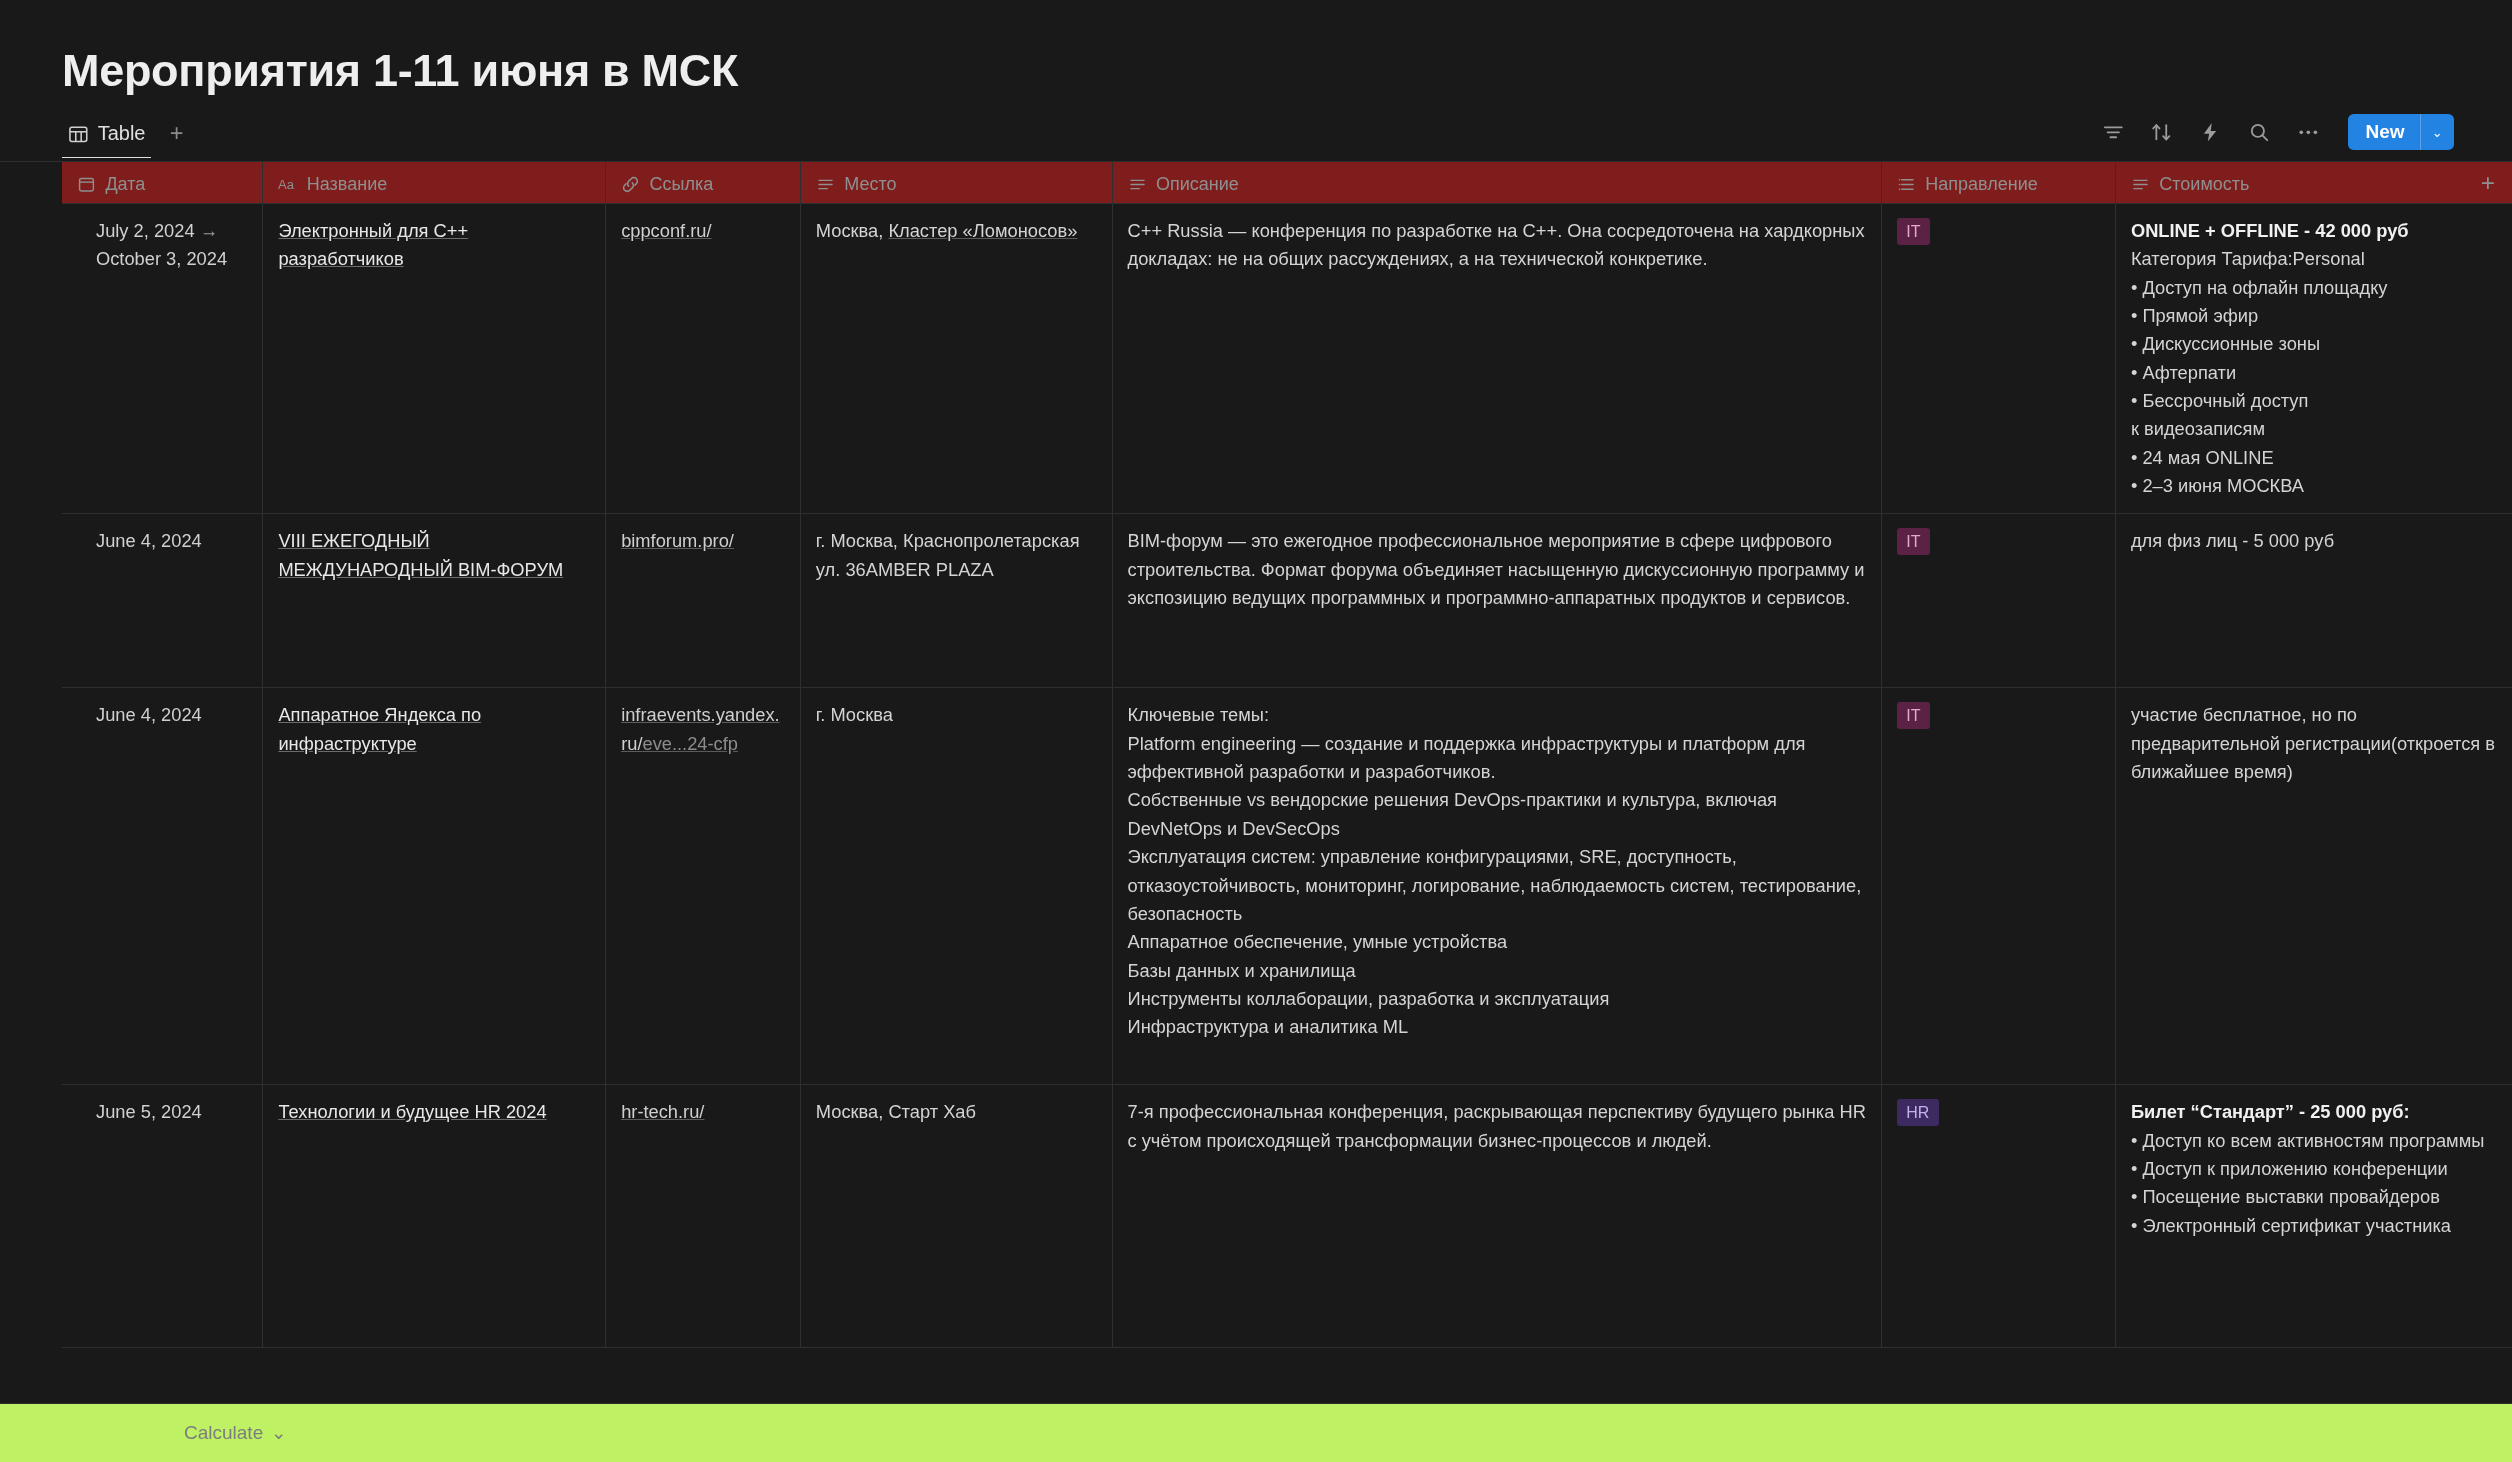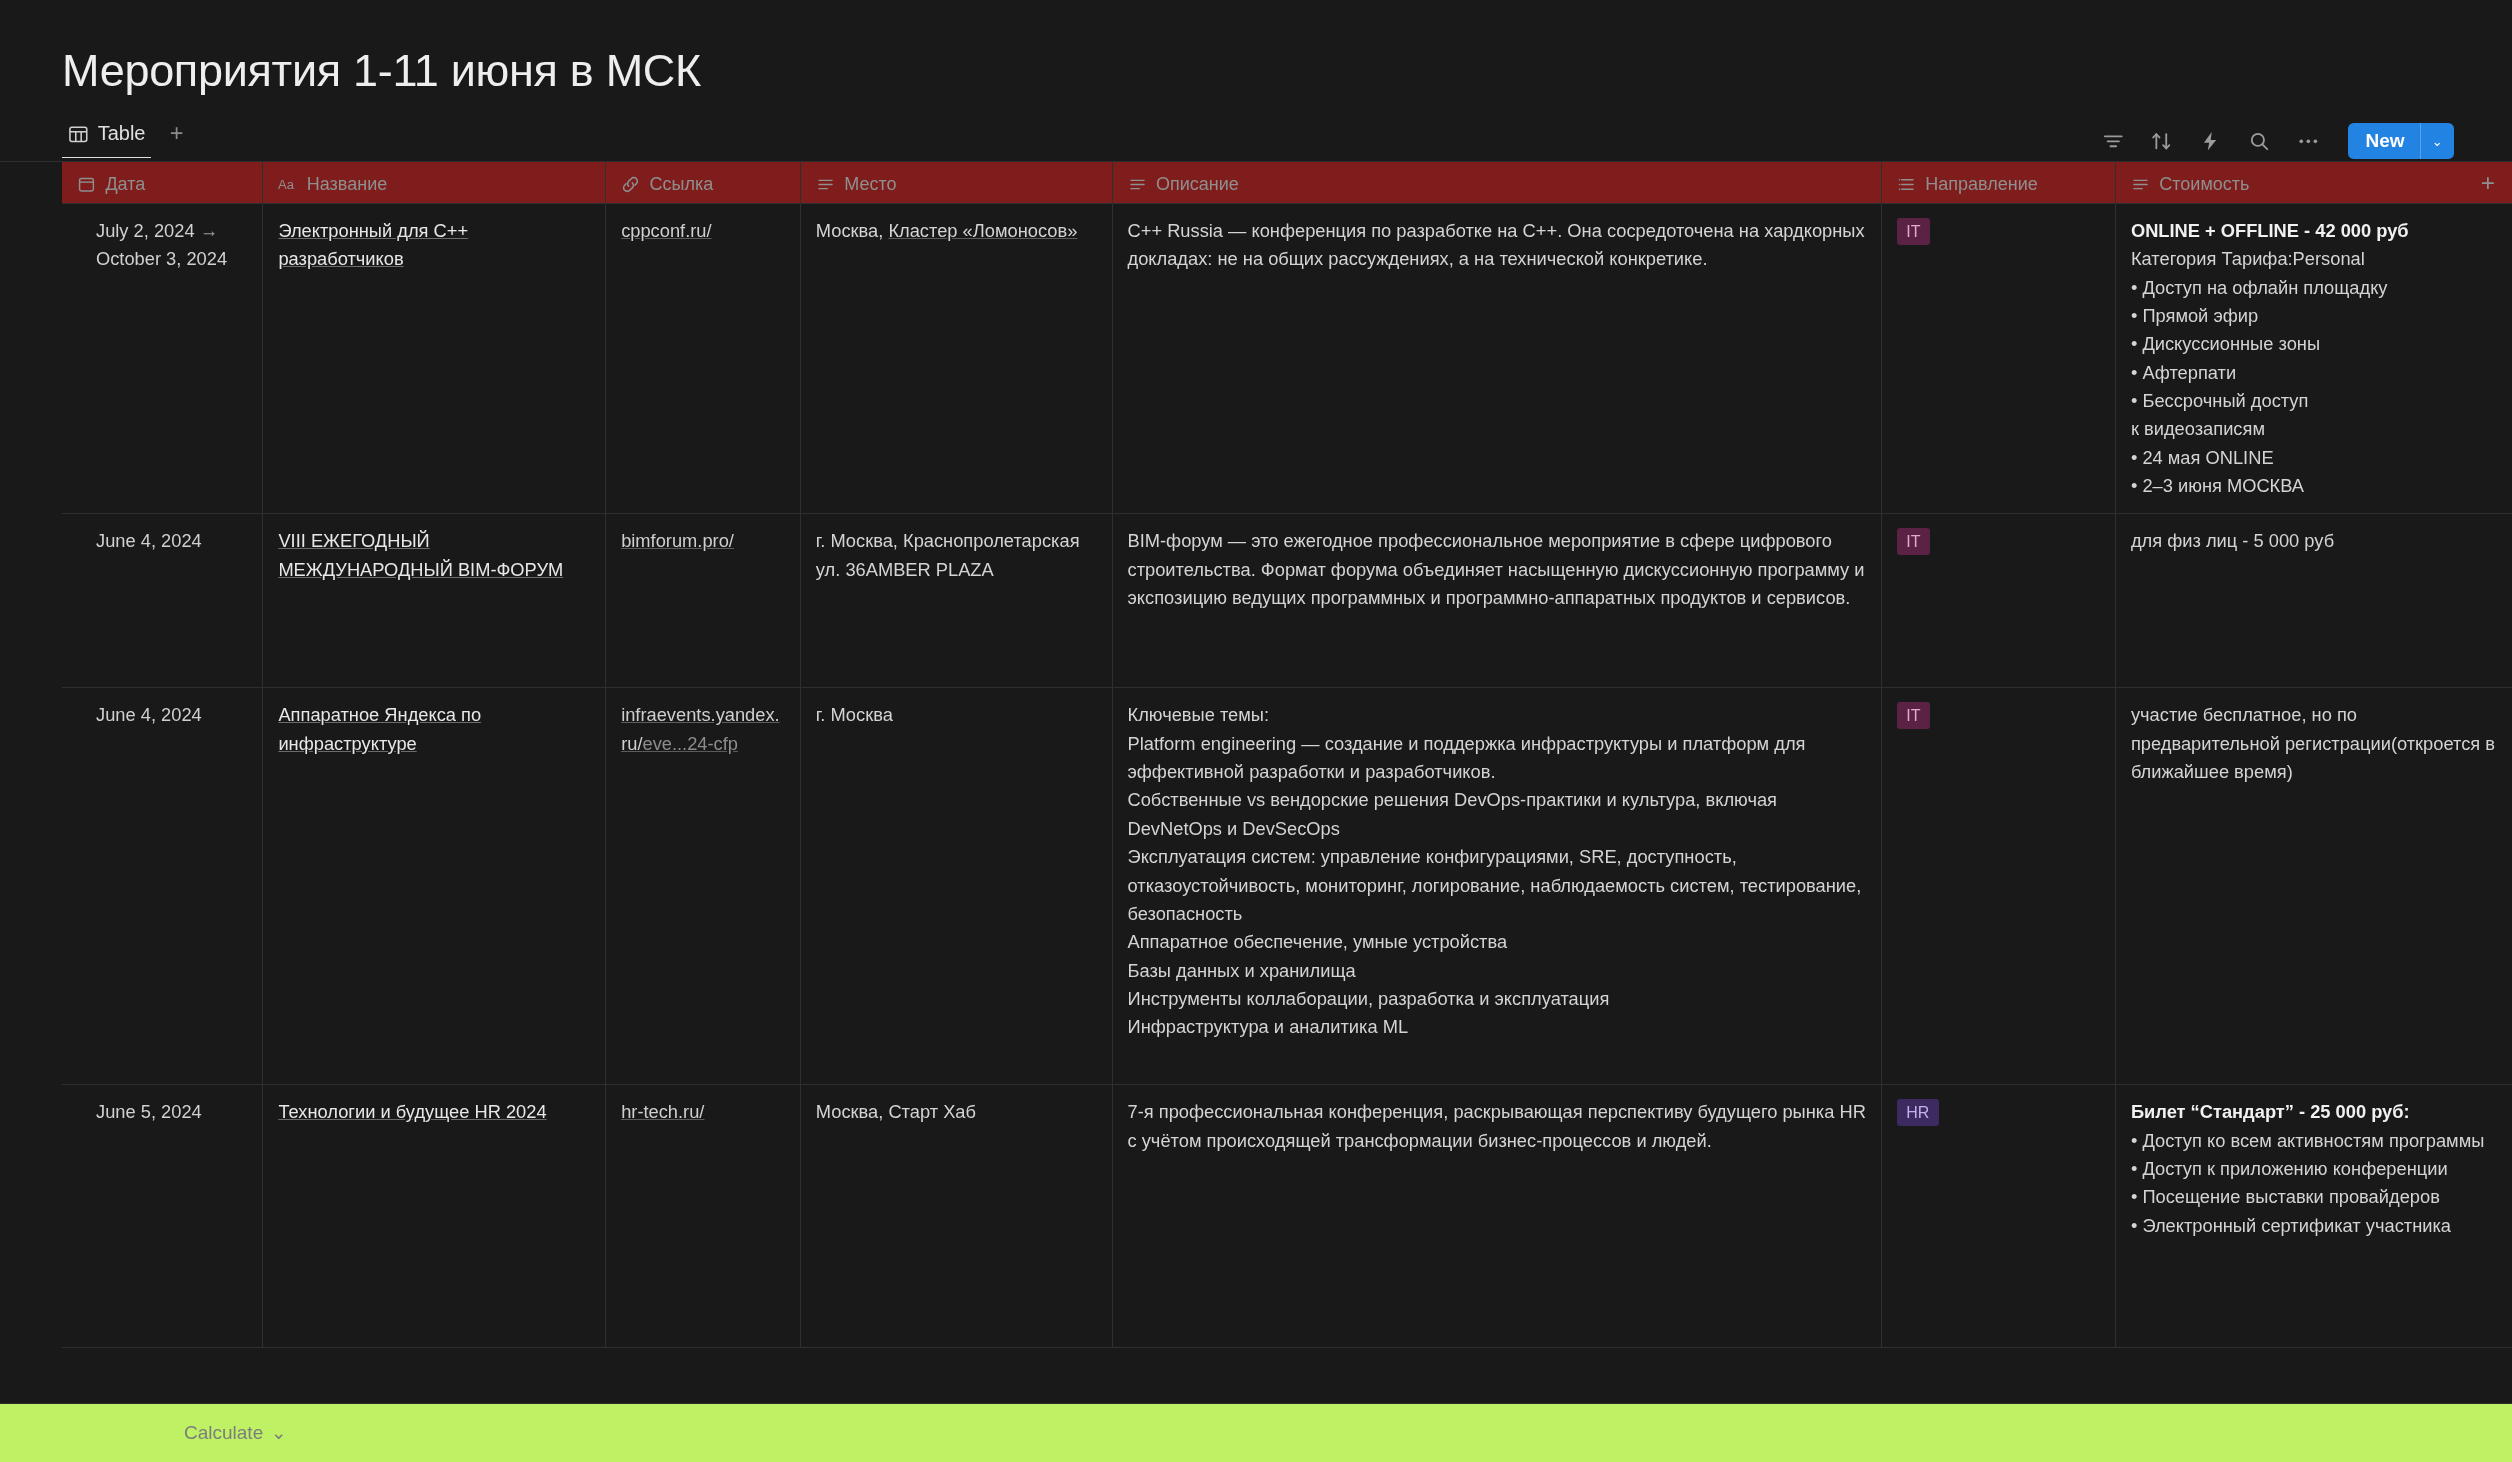--- a/index.html
+++ b/index.html
@@ -15,21 +15,21 @@
   }
   .page {
     width: 2512px;
     height: 1463px;
     position: relative;
     background: #191919;
     padding: 0;
   }
   .title {
     font-size: 45px;
-    font-weight: normal;
+    font-weight: bold;
     color: #eeeeee;
     padding: 45px 0 0 62px;
     letter-spacing: -0.3px;
   }
   .tabs-row {
     display: flex;
     align-items: center;
     padding: 24.4px 0 0 62px;
     position: relative;
     height: 58px;
@@ -47,21 +47,21 @@
   .tab-icon { display: inline-flex; align-items: center; }
   .plus-tab {
     font-size: 23.5px;
     color: #8c8c8c;
     padding: 0 9.4px 9.4px 9.4px;
     cursor: pointer;
   }
   .toolbar {
     position: absolute;
     right: 58px;
-    top: 26px;
+    top: 17px;
     display: flex;
     align-items: center;
     gap: 24.4px;
   }
   .tb-icon {
     color: #9b9b9b;
     display: inline-flex;
     align-items: center;
     justify-content: center;
     width: 24.4px;

